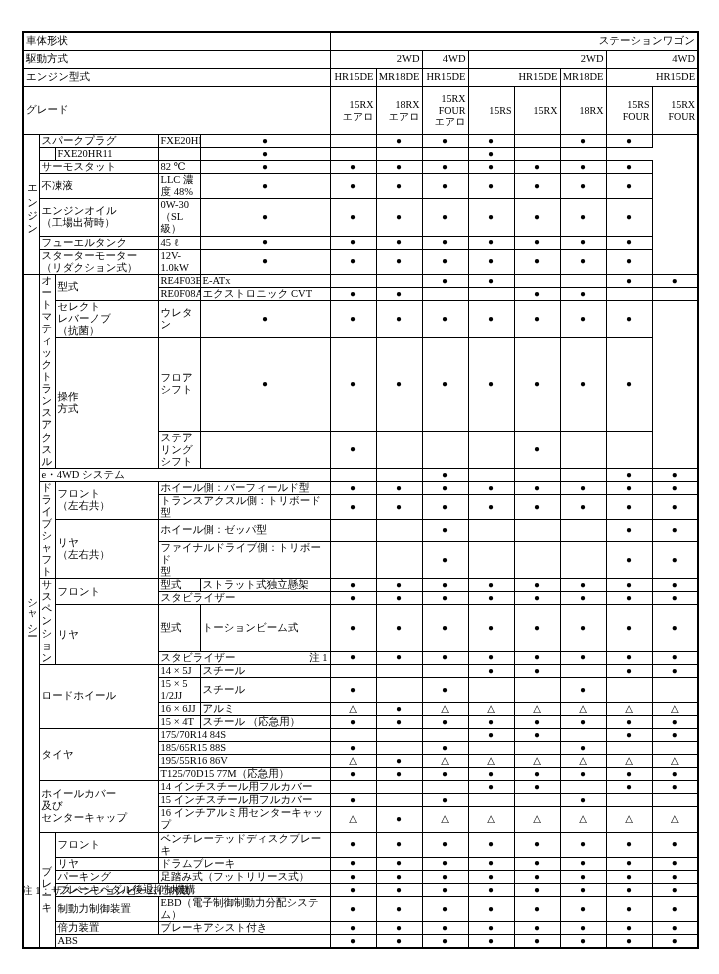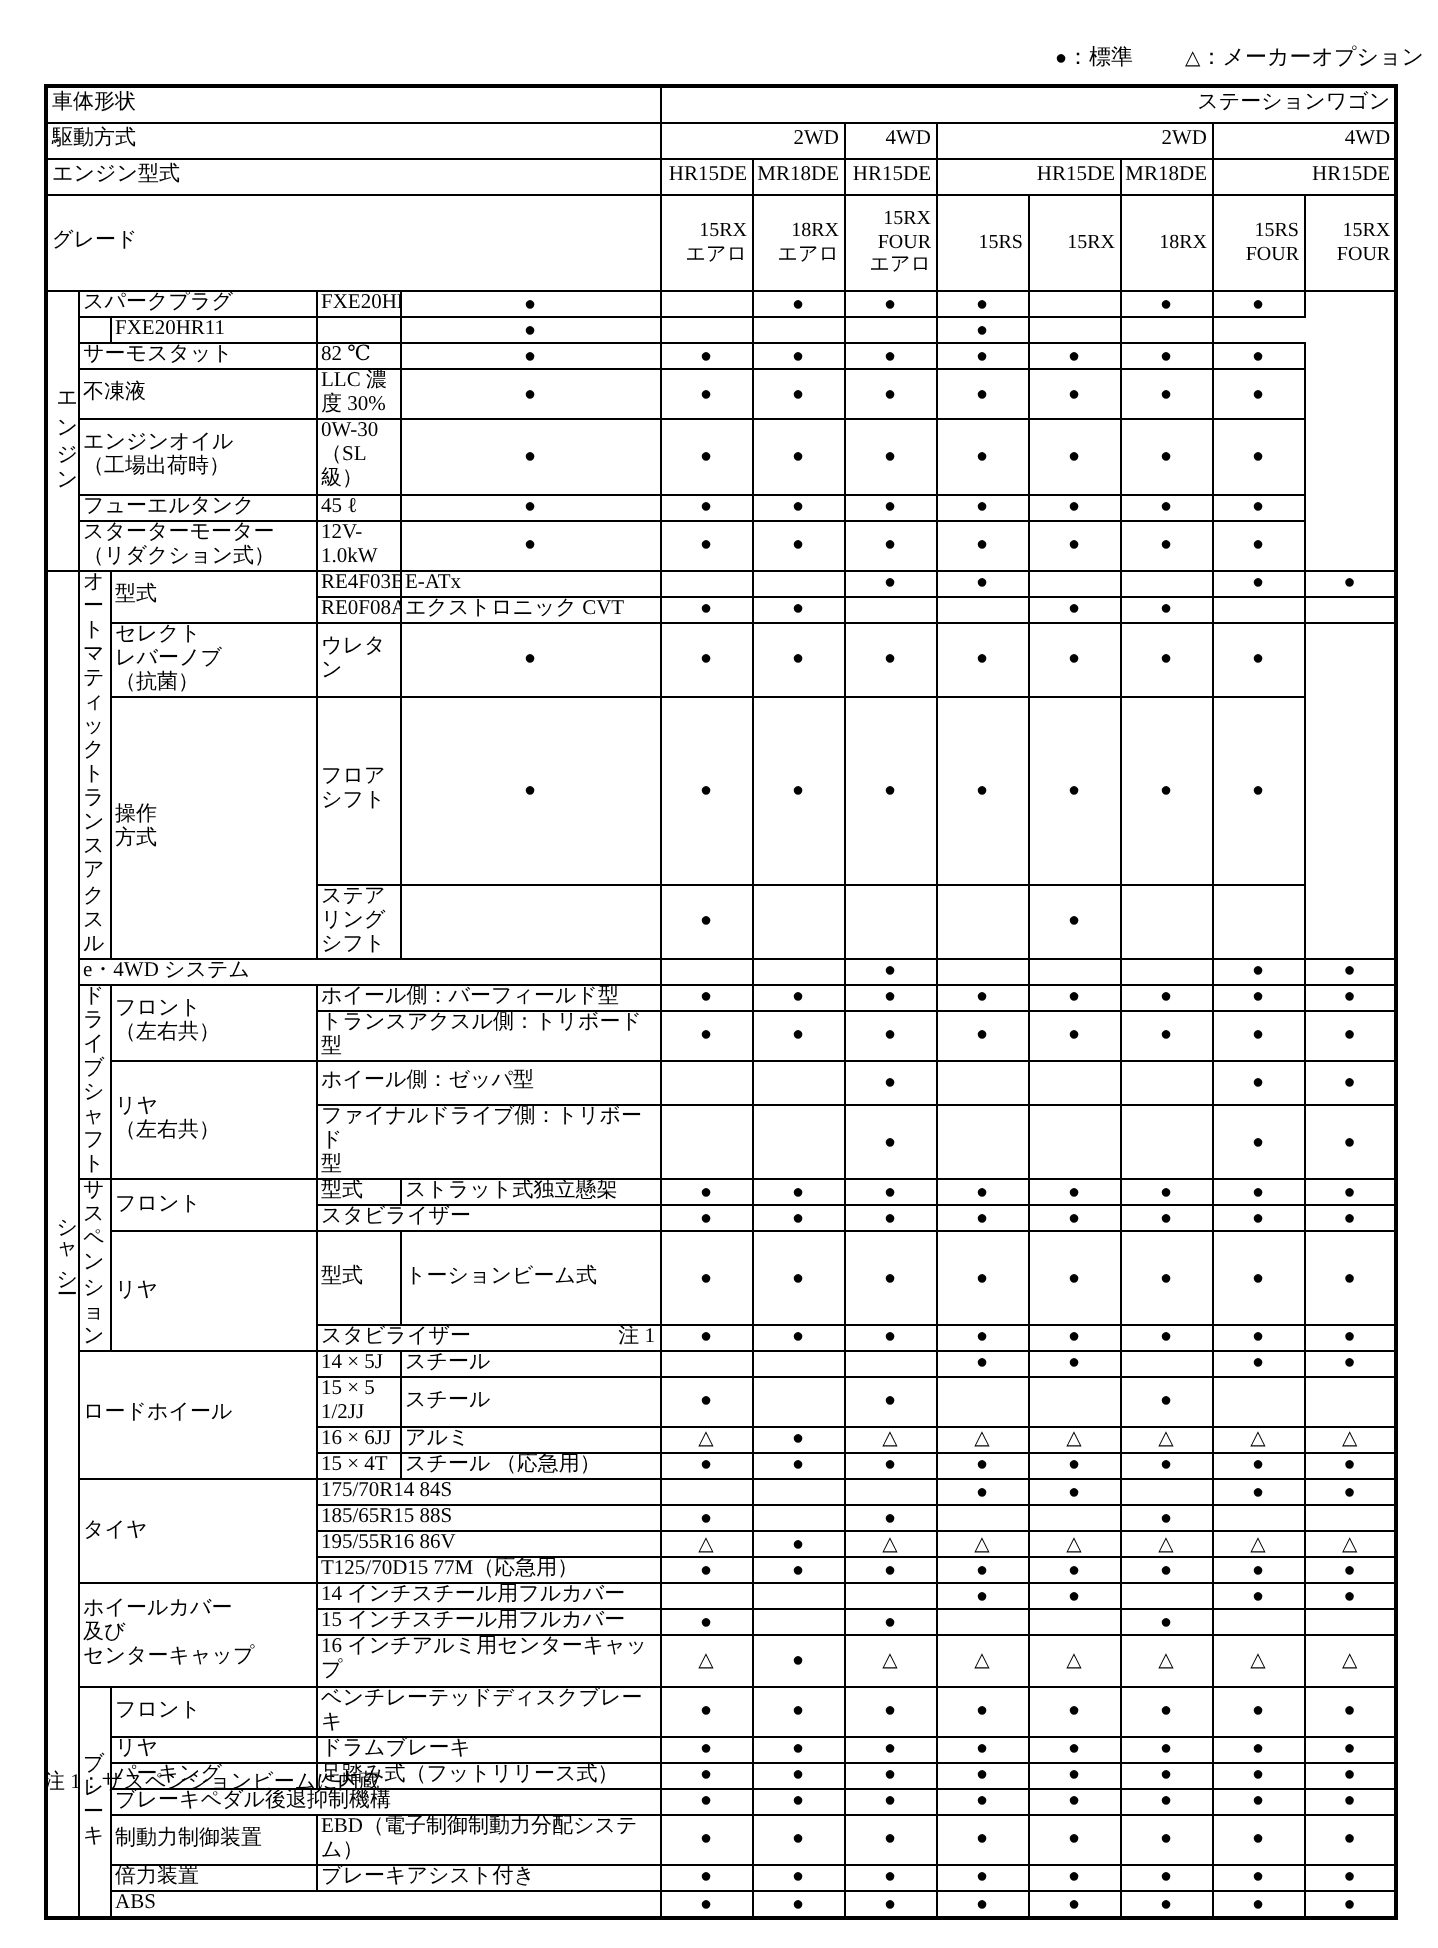--- a/index.html
+++ b/index.html
@@ -14,21 +14,21 @@
   
   .legend{
     position:absolute;left:0;top:22px;width:712px;
     text-align:right;font-size:11px;line-height:14px;white-space:nowrap;
   }
   .legend .mk{font-size:10px;}
   .legend .gap{display:inline-block;width:26px;}
 
   
   table.spec{
-    position:absolute;left:22px;top:42px;
+    position:absolute;left:22px;top:31px;
     width:675px;
     border-collapse:collapse;
     table-layout:fixed;
     font-size:10.5px;
     line-height:1.15;
   }
   table.spec td{
     border:1px solid #000;
     padding:0 2px;
     vertical-align:middle;
@@ -63,23 +63,20 @@
 
   .sym{display:inline-block;line-height:1;}
   .dot{font-size:10px;}
   .tri{font-size:10px;}
 </style>
 </head>
 <body>
 
 <div id="page">
 
-  <div class="legend">
-    <span class="mk">●</span><span>：標準</span><span class="gap"></span><span class="mk">△</span><span>：メーカーオプション</span>
-  </div>
 
   <table class="spec">
     <colgroup>
       <col style="width:16px">
         <col style="width:16px">
       <col style="width:103px">
         <col style="width:42px">
         <col style="width:130px">
       <col style="width:46px">
         <col style="width:46px">
@@ -156,21 +153,21 @@
           <td class="mark"><span class="sym dot">●</span></td>
           <td class="mark"><span class="sym dot">●</span></td>
           <td class="mark"><span class="sym dot">●</span></td>
           <td class="mark"><span class="sym dot">●</span></td>
           <td class="mark"><span class="sym dot">●</span></td>
           <td class="mark"><span class="sym dot">●</span></td>
           <td class="mark"><span class="sym dot">●</span></td>
         </tr>
         <tr>
           <td class="lbl" colspan="2">不凍液</td>
-          <td class="lbl">LLC 濃度 30%</td>
+          <td class="lbl">LLC 濃度 48%</td>
           <td class="mark"><span class="sym dot">●</span></td>
           <td class="mark"><span class="sym dot">●</span></td>
           <td class="mark"><span class="sym dot">●</span></td>
           <td class="mark"><span class="sym dot">●</span></td>
           <td class="mark"><span class="sym dot">●</span></td>
           <td class="mark"><span class="sym dot">●</span></td>
           <td class="mark"><span class="sym dot">●</span></td>
           <td class="mark"><span class="sym dot">●</span></td>
         </tr>
         <tr>

